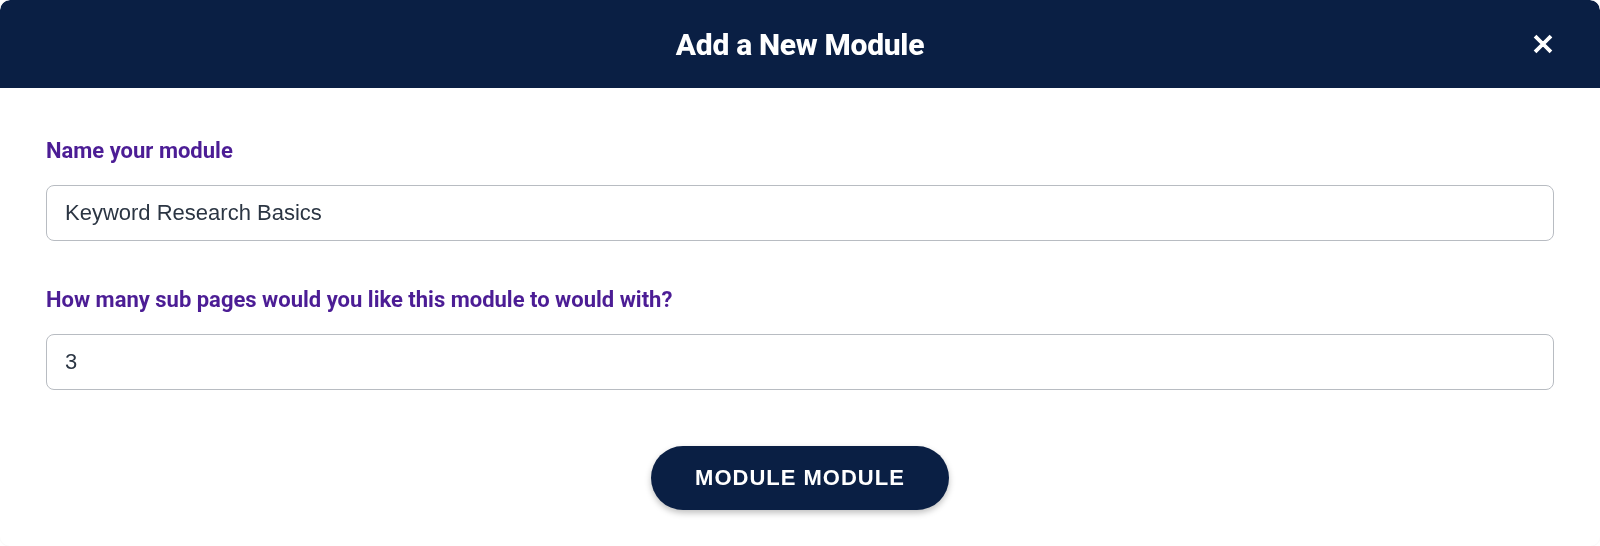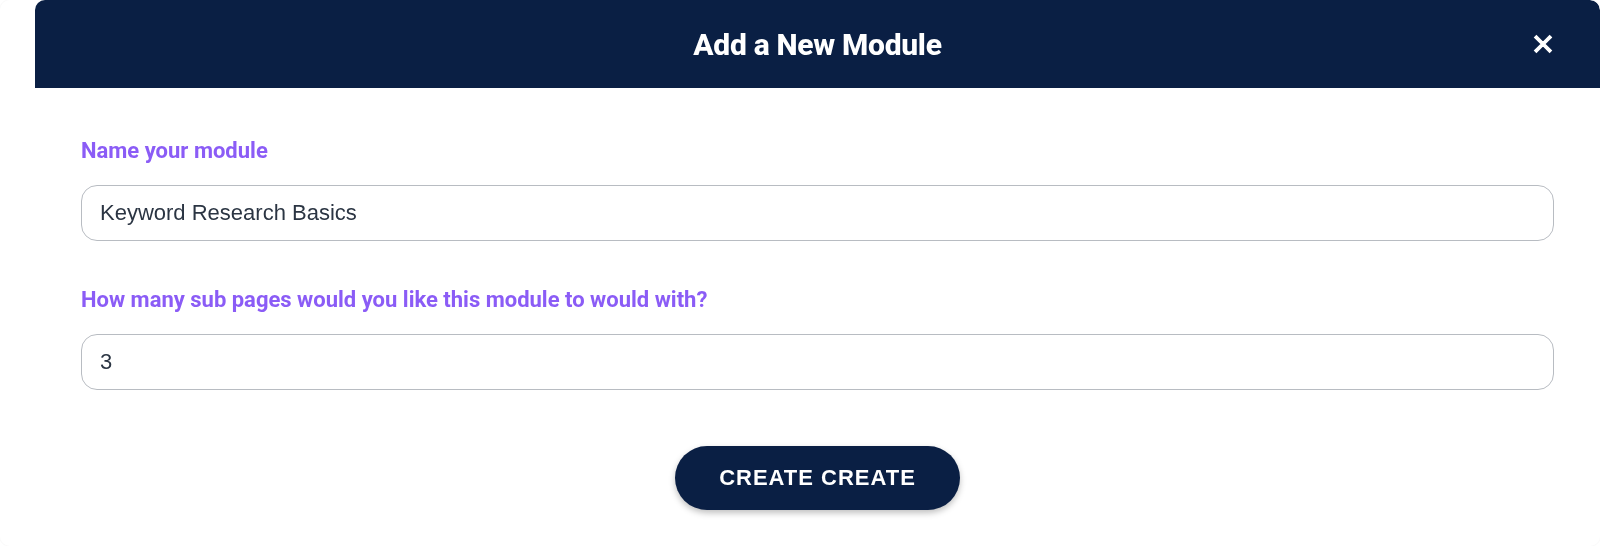--- a/index.html
+++ b/index.html
@@ -15,21 +15,20 @@
       overflow: hidden;
     }
     .modal {
       width: 100%;
       height: 100%;
       background: #ffffff;
       border-radius: 10px;
       overflow: hidden;
       position: relative;
       box-shadow: 0 0 0 1px rgba(0,0,0,0.02);
-      padding-left: 35px;
     }
     .modal-header {
       background: #0a1f44;
       color: #ffffff;
       height: 88px;
       display: flex;
       align-items: center;
       justify-content: center;
       position: relative;
       border-top-left-radius: 10px;
@@ -61,28 +60,28 @@
     .modal-body {
       padding: 50px 46px 30px 46px;
     }
     .form-group {
       margin-bottom: 46px;
     }
     .form-label {
       display: block;
       font-size: 22px;
       font-weight: 700;
-      color: #8b5cf6;
+      color: #4c1d95;
       margin-bottom: 22px;
     }
     .form-input {
       width: 100%;
       height: 56px;
       border: 1px solid #b8bcc2;
-      border-radius: 16px;
+      border-radius: 8px;
       padding: 0 18px;
       font-size: 22px;
       color: #2b3543;
       background: #ffffff;
       outline: none;
     }
     .modal-footer {
       display: flex;
       justify-content: center;
       padding-top: 10px;
@@ -116,16 +115,16 @@
   <div class="modal-body">
     <div class="form-group">
       <label class="form-label">Name your module</label>
       <input type="text" class="form-input" value="Keyword Research Basics" style="">
     </div>
     <div class="form-group">
       <label class="form-label">How many sub pages would you like this module to would with?</label>
       <input type="text" class="form-input" value="3" style="">
     </div>
     <div class="modal-footer">
-      <button class="create-btn">CREATE CREATE</button>
+      <button class="create-btn">MODULE MODULE</button>
     </div>
   </div>
 </div>
 
 </body></html>

